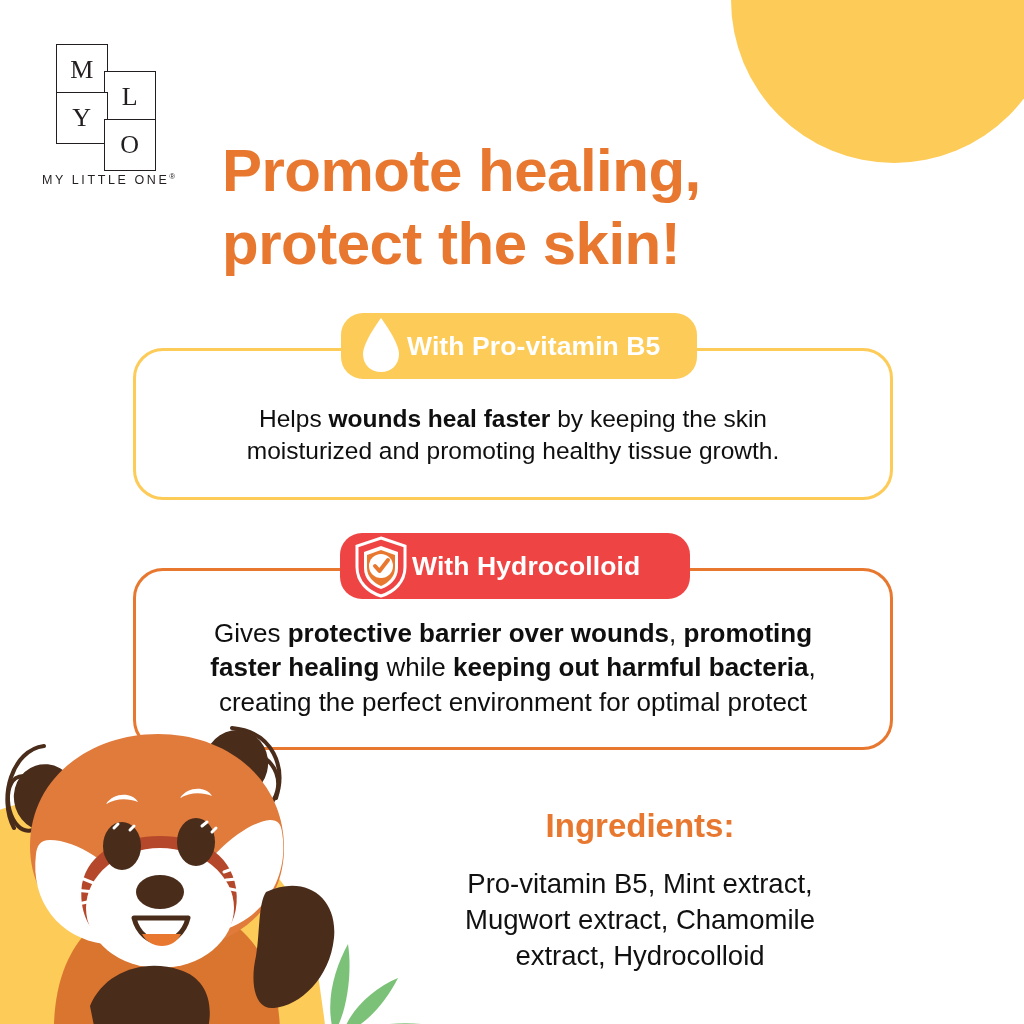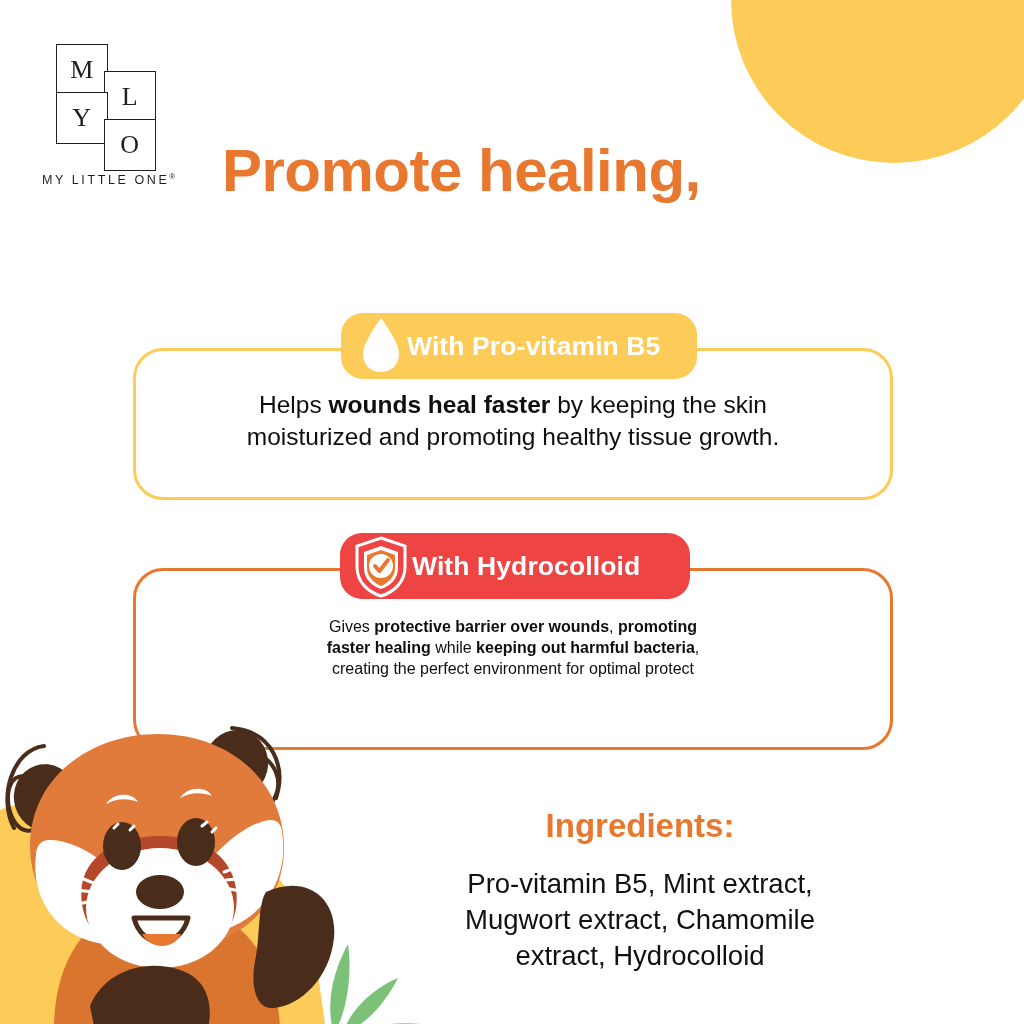--- a/index.html
+++ b/index.html
@@ -105,22 +105,22 @@
 
   .card-text {
     position: absolute;
     left: 0; right: 0;
     text-align: center;
     color: #0f0f0f;
     font-size: 24.5px;
     line-height: 1.32;
     font-weight: normal;
   }
-  .card.card-1 .card-text { top: 38px; }
-  .card.card-2 .card-text { top: 45px; font-size: 16px; }
+  .card.card-1 .card-text { top: 52px; }
+  .card.card-2 .card-text { top: 45px; font-size: 26px; }
   .card-text b { font-weight: bold; }
 
   
   .badge {
     position: absolute;
     display: flex;
     align-items: center;
     border-radius: 22px;
     color: #ffffff;
     font-weight: bold;
@@ -206,20 +206,21 @@
       <div class="logo-box m">M</div>
       <div class="logo-box l">L</div>
       <div class="logo-box y">Y</div>
       <div class="logo-box o">O</div>
     </div>
     <div class="logo-wordmark"><span>MY LITTLE ONE</span><span class="logo-reg">®</span></div>
   </div>
 
   <div class="headline">
     <span class="l1">Promote healing,</span>
+    <span class="l2">protect the skin!</span>
   </div>
 
   <div class="card card-1">
     <div class="card-text">
       <span>Helps </span><b>wounds heal faster</b><span> by keeping the skin</span><br>
       <span>moisturized and promoting healthy tissue growth.</span>
     </div>
   </div>
 
   <div class="badge-mask" style="left:341px; top:341px; width:356px; height:16px;"></div>

